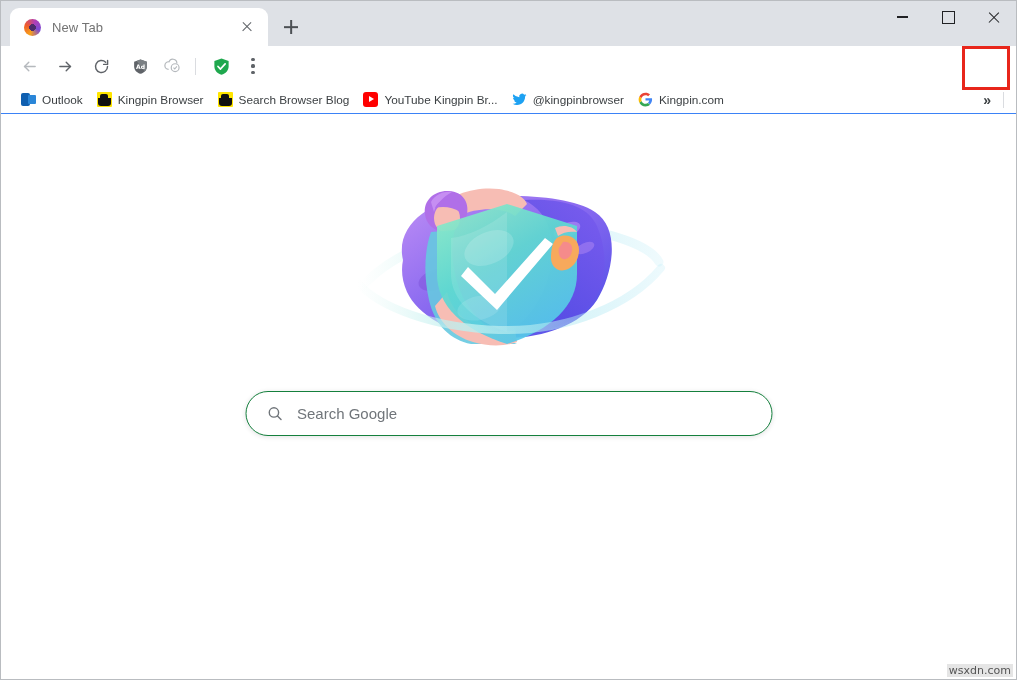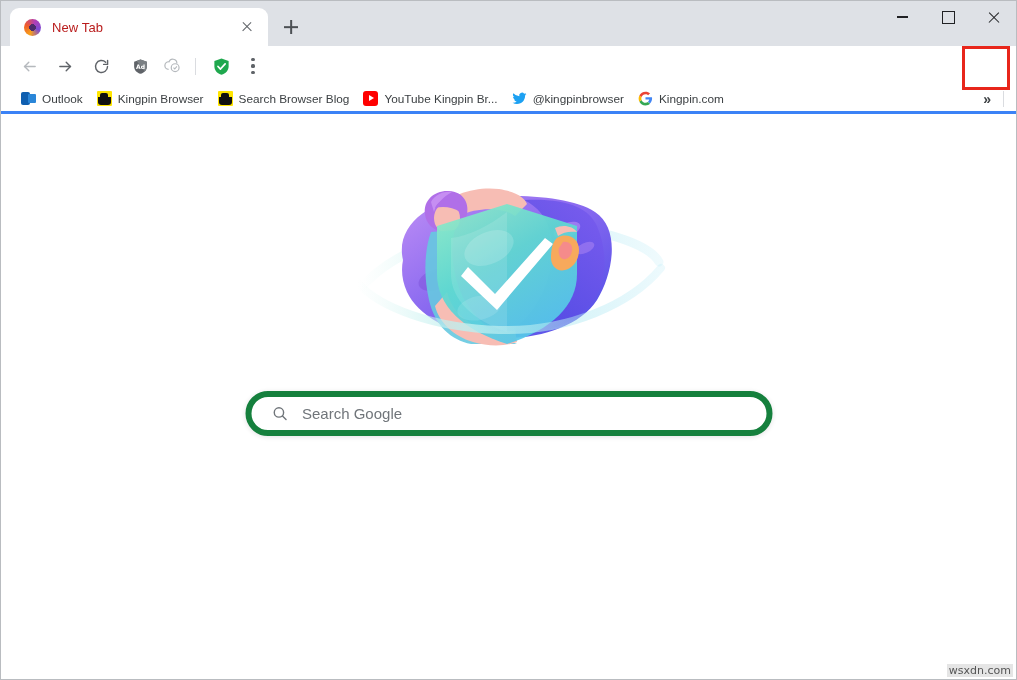--- a/index.html
+++ b/index.html
@@ -41,21 +41,21 @@
     border-radius: 50%;
     background:
       radial-gradient(circle at 50% 50%, #4b2c6b 0 28%, rgba(0,0,0,0) 29%),
       conic-gradient(from 200deg, #f7a11a, #ef5b2b, #b13fb4, #7b4bd6, #f7a11a);
     flex: none;
     margin-right: 11px;
   }
   .tab-title {
     flex: 1;
     font-size: 13px;
-    color: #b91c1c;
+    color: #737373;
     white-space: nowrap;
     overflow: hidden;
     text-overflow: ellipsis;
     letter-spacing: .1px;
   }
   .tab-close {
     width: 18px; height: 18px;
     position: relative;
     flex: none;
     margin-right: 2px;
@@ -183,21 +183,21 @@
     pointer-events: none;
   }
 
   
   .bookmarks {
     height: 28px;
     background: #ffffff;
     display: flex;
     align-items: center;
     padding: 0 8px 0 14px;
-    border-bottom: 3px solid #3b82f6;
+    border-bottom: 1px solid #3b82f6;
     position: relative;
   }
   .bm {
     display: flex;
     align-items: center;
     height: 22px;
     padding: 0 7px;
     border-radius: 4px;
     flex: none;
     max-width: 150px;
@@ -298,21 +298,21 @@
   .search-wrap {
     position: absolute;
     left: 50%;
     top: 277px;
     transform: translateX(-50%);
     width: 527px; height: 45px;
   }
   .search-box {
     width: 100%; height: 100%;
     background: #ffffff;
-    border: 6px solid #15803d;
+    border: 1px solid #15803d;
     border-radius: 23px;
     box-shadow: 0 1px 5px rgba(32,33,36,.13);
     display: flex;
     align-items: center;
     padding: 0 20px;
   }
   .search-icon { width: 17px; height: 17px; flex: none; margin-right: 14px; }
   .search-text {
     font-size: 15px;
     color: #70757a;

